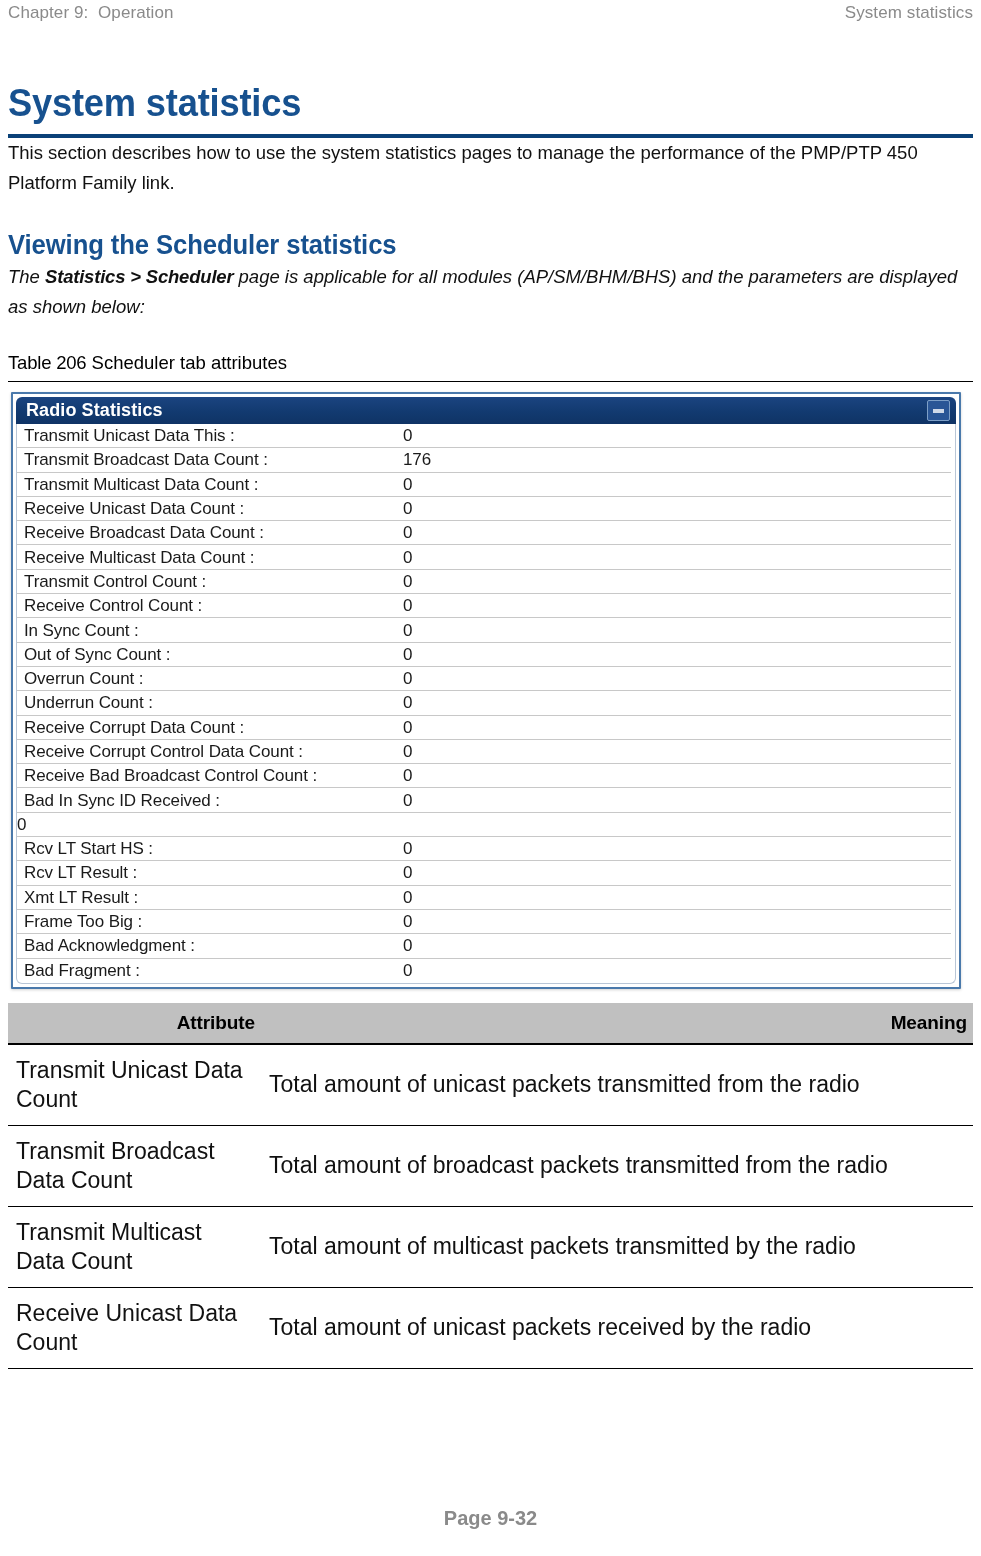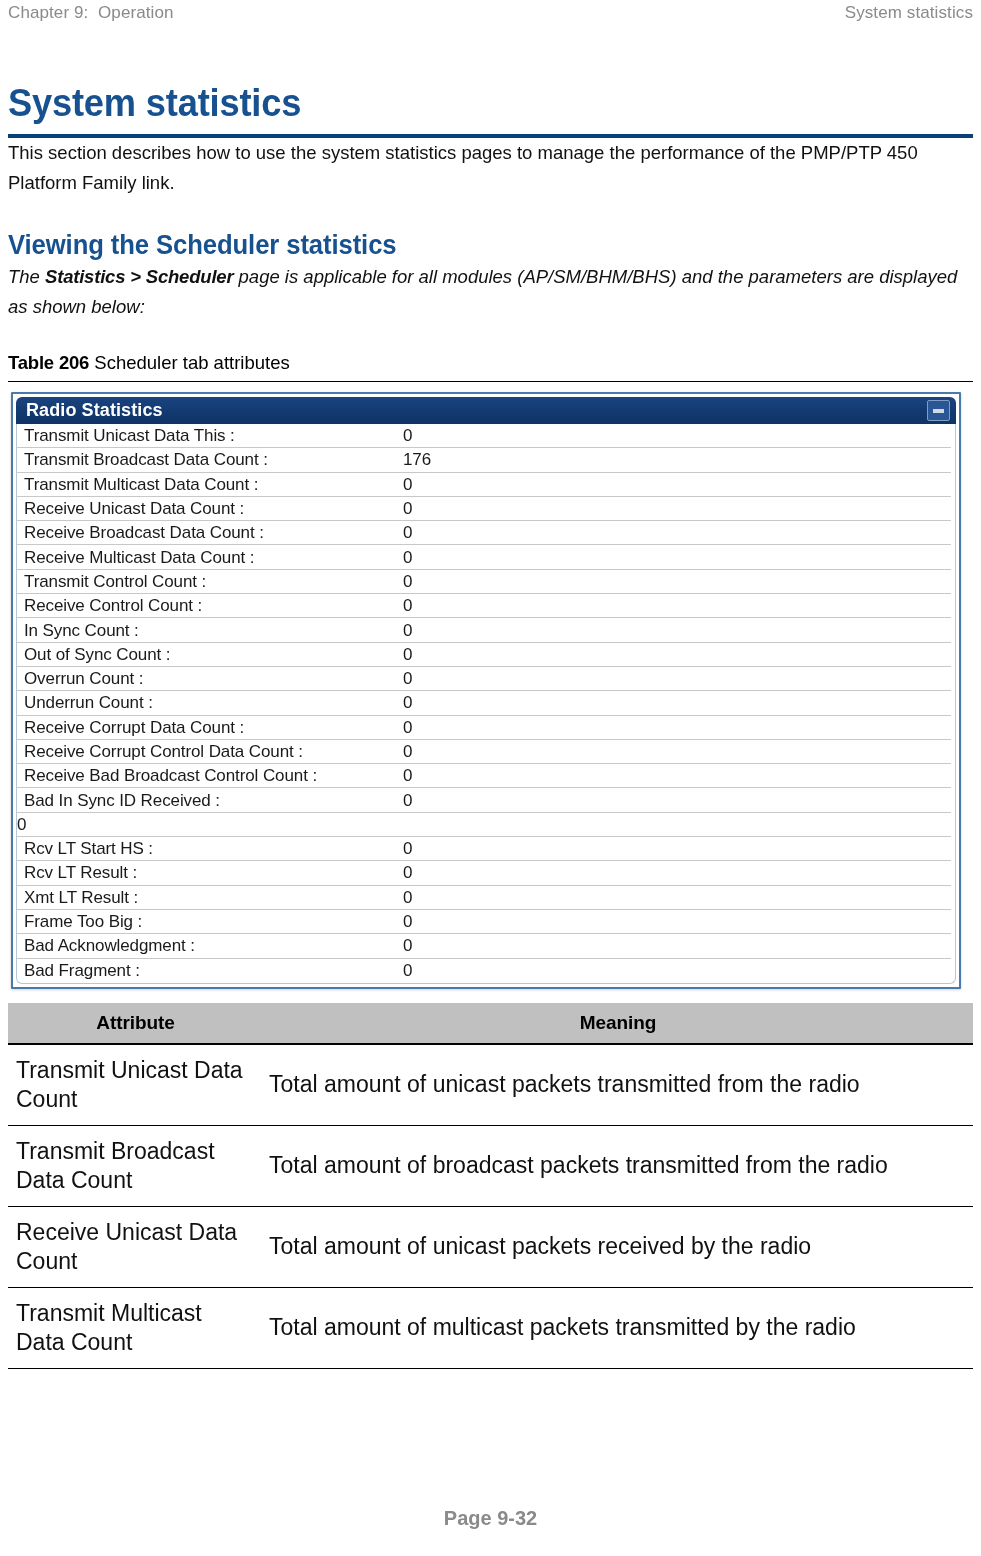--- a/index.html
+++ b/index.html
@@ -86,21 +86,21 @@
     transform-origin: left center;
   }
   .para-scheduler { margin-top: 14px; font-style: italic; }
   .bold-inline { font-weight: bold; letter-spacing: -0.2px; }
 
   .table-caption {
     margin-top: 28px;
     font-size: 18.5px;
     line-height: 26px;
   }
-  .table-caption .cap-label { font-weight: bold; letter-spacing: -0.2px; }
+  .table-caption .cap-label { font-weight: normal; letter-spacing: -0.2px; }
   .caption-rule {
     margin-top: 5px;
     border-bottom: 1.5px solid #000000;
     width: 965px;
   }
 
   
   .screenshot {
     position: relative;
     margin-top: 10px;
@@ -189,21 +189,21 @@
 
   
   table.attr-table {
     margin-top: 14px;
     width: 965px;
     border-collapse: collapse;
     table-layout: fixed;
   }
   table.attr-table th {
     background: #c0c0c0;
-    text-align: center;
+    text-align: right;
     font-size: 19px;
     font-weight: bold;
     color: #000000;
     padding: 9px 6px 9px 8px;
     border-bottom: 2px solid #000000;
     letter-spacing: -0.1px;
   }
   table.attr-table th.col-attr { width: 239px; }
   table.attr-table td {
     font-size: 23px;
@@ -385,27 +385,27 @@
       <tbody>
           <tr>
             <td class="cell-attribute">Transmit Unicast Data Count</td>
             <td class="cell-meaning">Total amount of unicast packets transmitted from the radio</td>
           </tr>
           <tr>
             <td class="cell-attribute">Transmit Broadcast Data Count</td>
             <td class="cell-meaning">Total amount of broadcast packets transmitted from the radio</td>
           </tr>
           <tr>
+            <td class="cell-attribute">Transmit Multicast Data Count</td>
+            <td class="cell-meaning">Total amount of multicast packets transmitted by the radio</td>
+          </tr>
+          <tr>
             <td class="cell-attribute">Receive Unicast Data Count</td>
             <td class="cell-meaning">Total amount of unicast packets received by the radio</td>
           </tr>
-          <tr>
-            <td class="cell-attribute">Transmit Multicast Data Count</td>
-            <td class="cell-meaning">Total amount of multicast packets transmitted by the radio</td>
-          </tr>
         </tbody>
     </table>
 
   </div>
 
   <div class="footer">Page 9-32</div>
 
 </div>
 
 </body></html>

